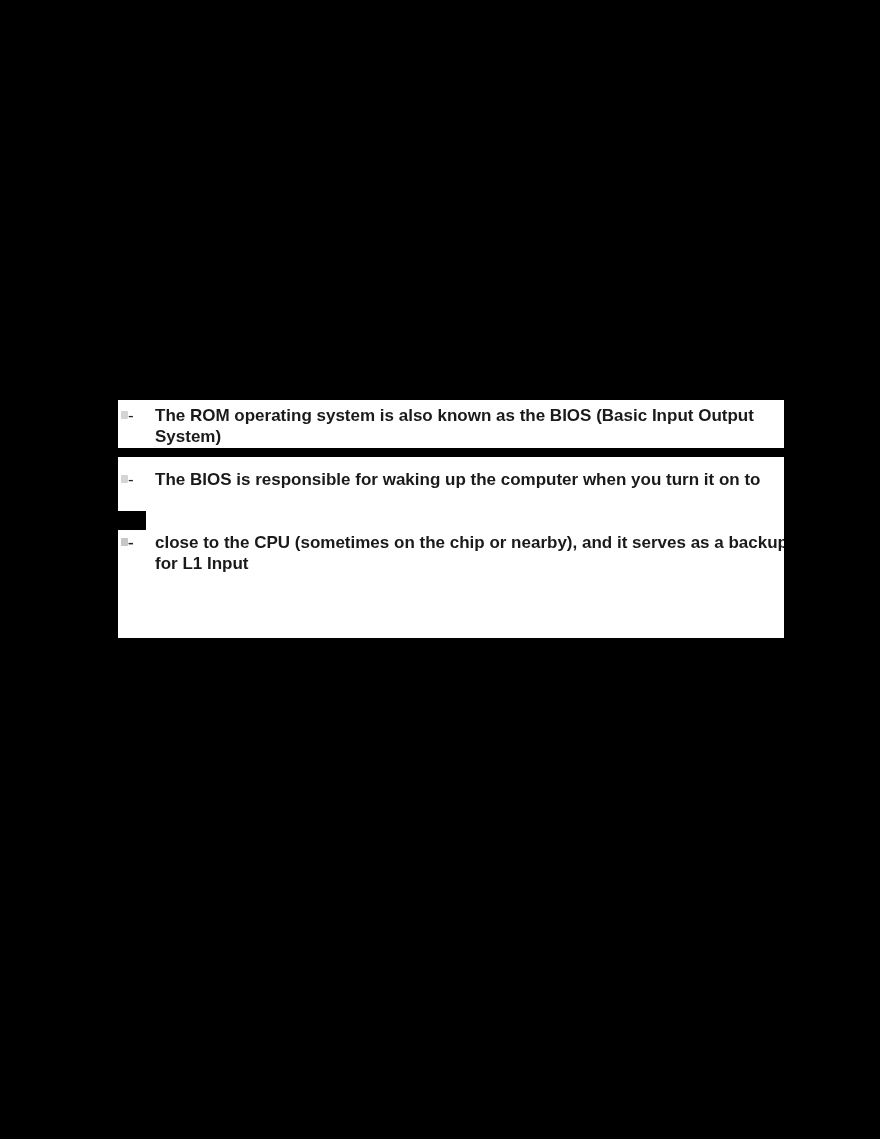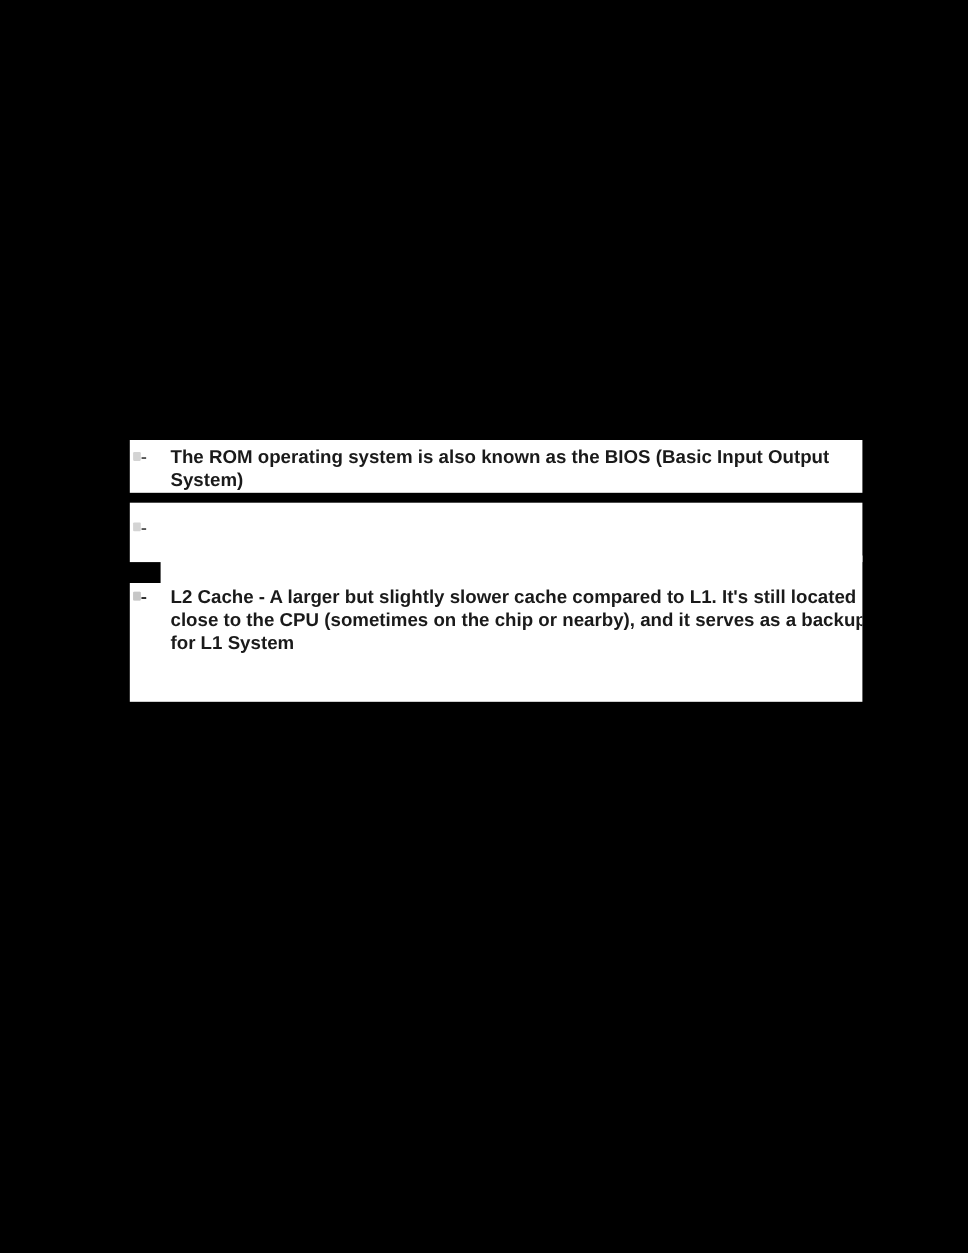--- a/index.html
+++ b/index.html
@@ -77,40 +77,40 @@
       </div>
     </div>
   </div>
 
   <div class="note" id="note2">
     <div class="inner">
       <div class="item">
         <span class="ghost"></span>
         <span class="dash">-</span>
         <div class="text">
+          <div>The BIOS is responsible for waking up the computer when you turn it on to</div>
         </div>
       </div>
     </div>
   </div>
 
   <div id="connector"></div>
 
   <div class="note" id="note3">
     <div class="inner">
       <div class="item">
         <span class="ghost"></span>
         <span class="dash">-</span>
         <div class="text">
         </div>
       </div>
       <div class="item">
         <span class="ghost"></span>
         <span class="dash">-</span>
         <div class="text">
-          <div>L2 Cache - A larger but slightly slower cache compared to L1. It's still located</div>
           <div>close to the CPU (sometimes on the chip or nearby), and it serves as a backup</div>
-          <div>for L1 System</div>
+          <div>for L1 Input</div>
         </div>
       </div>
     </div>
   </div>
 
 </div>
 
 </body></html>

